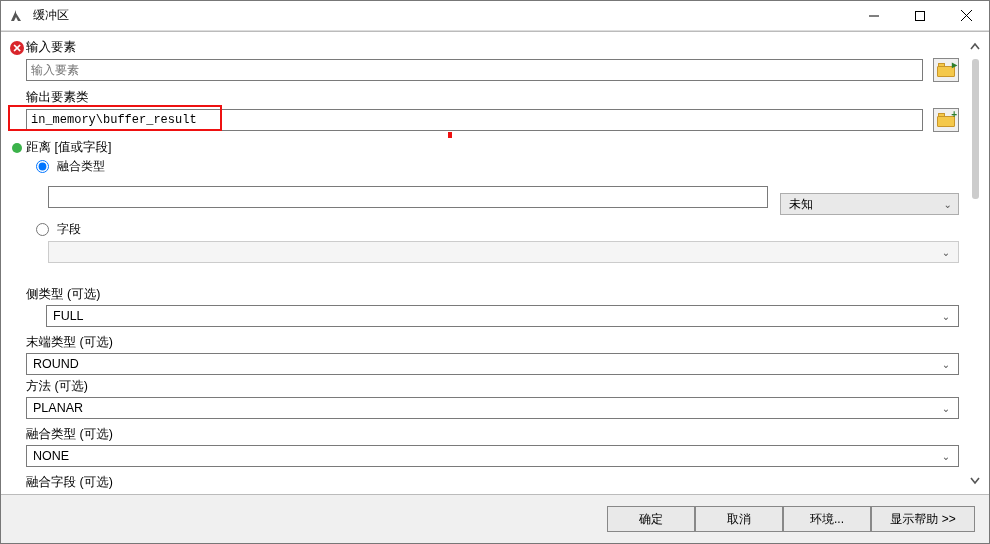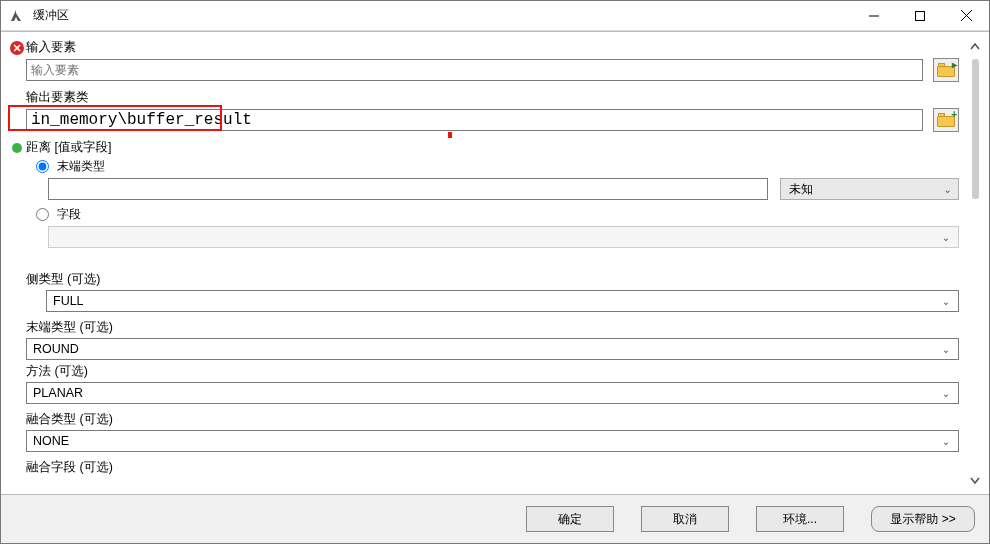--- a/index.html
+++ b/index.html
@@ -84,21 +84,21 @@
   .text-input {
     flex:1;
     height:22px;
     border:1px solid #7a7a7a;
     background:#fff;
     font-family: inherit;
     font-size:12px;
     padding:0 4px;
     outline:none;
   }
-  .text-input.mono { font-family: Consolas,"Courier New",monospace; font-size:16px; }
+  .text-input.mono { font-family: Consolas,"Courier New",monospace; font-size:12px; }
   .browse-btn {
     width:26px; height:24px;
     border:1px solid #888; background:#f0f0f0;
     display:flex; align-items:center; justify-content:center;
     margin-left:6px;
   }
   .folder-ico { width:18px; height:14px; position:relative; }
   .folder-ico .base { position:absolute; left:0; bottom:0; width:18px; height:11px; background:#f4c84a; border:1px solid #c9962a; border-radius:1px;}
   .folder-ico .tab { position:absolute; left:1px; top:0; width:7px; height:4px; background:#f4c84a; border:1px solid #c9962a; border-bottom:none; border-radius:1px 1px 0 0;}
   .folder-ico .arrow { position:absolute; right:-2px; top:-4px; color:#2d7f2d; font-size:10px; font-weight:bold;}
@@ -112,20 +112,21 @@
   .radio-line { padding-left:28px; height:20px; display:flex; align-items:center; gap:4px;}
   .radio-line input { margin:0 4px 0 0;}
   .indent-input { padding-left:40px; display:flex; gap:12px; align-items:center;}
   .indent-input .text-input { flex:0 0 725px; }
   .combo {
     height:22px; border:1px solid #adadad;
     background:#e9e9e9;
     display:flex; align-items:center; justify-content:space-between;
     padding:0 6px 0 8px;
     flex:1;
+    margin-top:15px;
   }
   .combo .chev { color:#555; font-size:10px;}
 
   .full-combo { margin-left:18px; display:flex; }
   .full-combo .combo-input {
     flex:1; height:22px;
     border:1px solid #7a7a7a; background:#fff;
     display:flex; align-items:center; justify-content:space-between;
     padding:0 4px 0 6px;
     font-size:12.5px;
@@ -135,21 +136,21 @@
     color:#555; font-size:10px;
   }
   .full-combo.disabled .combo-input { background:#f5f5f5; color:#999; border-color:#ccc;}
 
   
   .button-bar {
     height: 49px;
     border-top:1px solid #bbb;
     background:#f0f0f0;
     display:flex; align-items:center; justify-content:flex-end;
-    gap:27px; padding:0 14px;
+    gap:0; padding:0 14px;
   }
   .btn {
     min-width:88px; height:26px;
     border:1px solid #888; background:#e9e9e9;
     display:flex; align-items:center; justify-content:center;
     font-size:12px; padding:0 12px;
   }
 
   .red-caret {
     position:absolute; width:4px; height:6px; background:#e11;
@@ -219,21 +220,21 @@
 
     <div class="red-caret" style="left:440px; top:96px;"></div>
 
     <div class="row" style="margin-top:6px;">
       <div class="status-dot ok"></div>
       <div class="label">距离 [值或字段]</div>
     </div>
 
     <div class="radio-line">
       <input type="radio" checked="" style="">
-      <span>末端类型</span>
+      <span>融合类型</span>
     </div>
     <div class="indent-input" style="margin-top:2px;">
       <input class="text-input" style="flex: 0 0 720px;" value="">
       <div class="combo">
         <span>未知</span>
         <span class="chev">⌄</span>
       </div>
     </div>
 
     <div class="radio-line" style="margin-top:4px;">
@@ -312,16 +313,16 @@
 <div class="button-bar">
   <div class="btn">
       <span>确定</span>
     </div>
   <div class="btn">
       <span>取消</span>
     </div>
   <div class="btn">
       <span>环境...</span>
     </div>
-  <div class="btn" style="min-width:104px;border-radius:8px;">
+  <div class="btn" style="min-width:104px;">
       <span>显示帮助 &gt;&gt;</span>
     </div>
 </div>
 
 </body></html>

